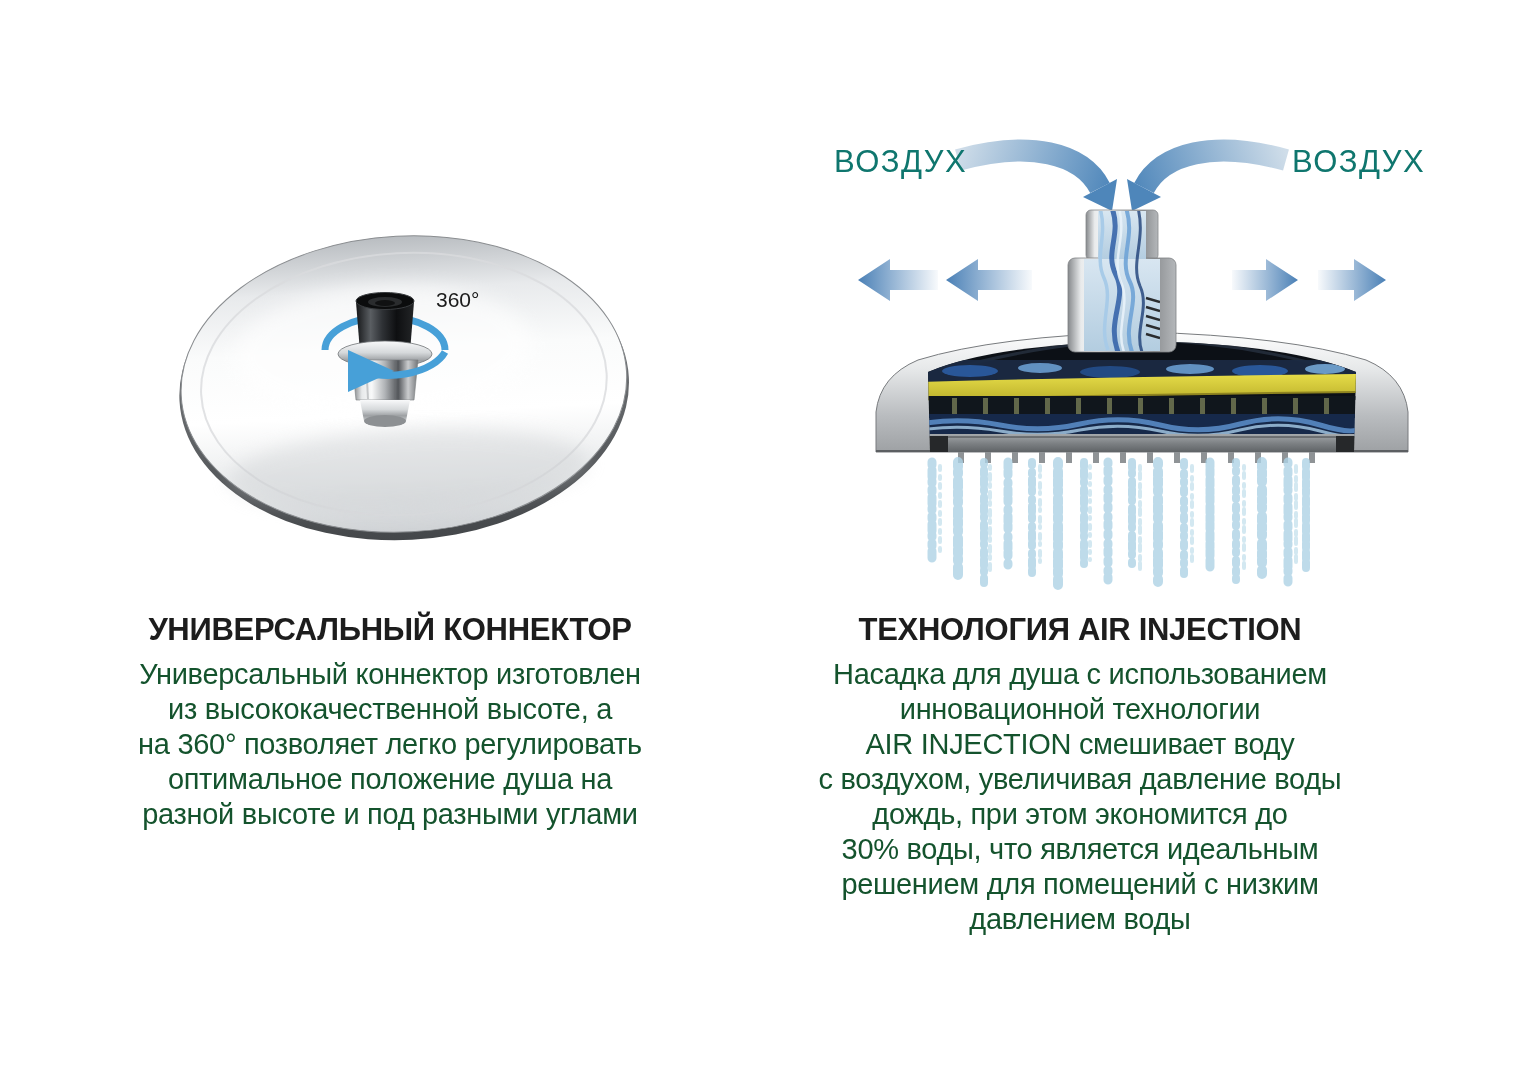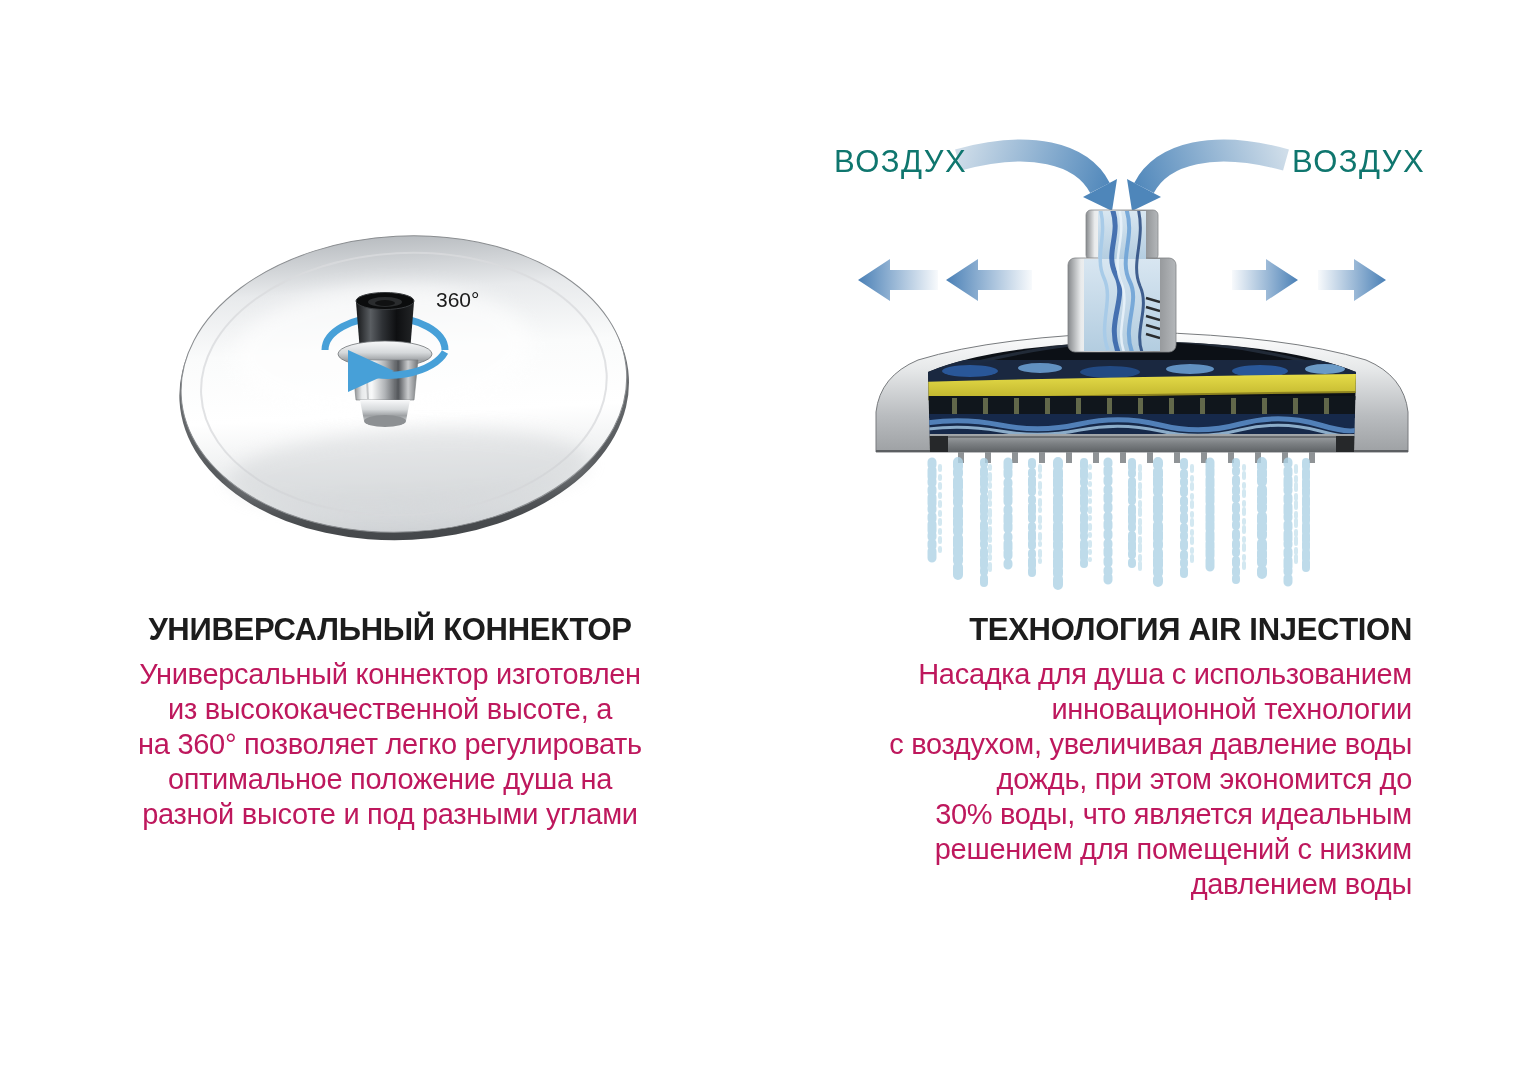--- a/index.html
+++ b/index.html
@@ -14,24 +14,24 @@
   }
   .rotation-label{
     position:absolute;left:436px;top:288px;font-size:21px;color:#1b1b1b;
     font-weight:400;white-space:nowrap;
   }
   .text-col{position:absolute;text-align:center;}
   .text-col h2{
     margin:0 0 9px 0;font-size:31px;font-weight:700;color:#1d1d1d;letter-spacing:-0.3px;
   }
   .text-col .line{
-    font-size:29px;line-height:35px;color:#be185d;letter-spacing:-0.3px;white-space:nowrap;
+    font-size:29px;line-height:35px;color:#14532d;letter-spacing:-0.3px;white-space:nowrap;
   }
   .col-left{left:100px;top:612px;width:580px;}
-  .col-right{left:812px;top:612px;width:600px;text-align:right;}
+  .col-right{left:780px;top:612px;width:600px;}
 </style>
 </head>
 <body>
 
 <div class="canvas">
 
   <svg class="illu" style="left:130px;top:215px;" width="540" height="345" viewBox="130 215 540 345">
     <defs>
       <linearGradient id="discFace" x1="0" y1="0" x2="0" y2="1">
         <stop offset="0" stop-color="#b9bdc1"></stop>
@@ -297,20 +297,21 @@
       <div class="line">оптимальное положение душа на</div>
       <div class="line">разной высоте и под разными углами</div>
     </div>
   </div>
 
   <div class="text-col col-right">
     <h2>ТЕХНОЛОГИЯ AIR INJECTION</h2>
     <div>
       <div class="line">Насадка для душа с использованием</div>
       <div class="line">инновационной технологии</div>
+      <div class="line">AIR INJECTION смешивает воду</div>
       <div class="line">с воздухом, увеличивая давление воды</div>
       <div class="line">дождь, при этом экономится до</div>
       <div class="line">30% воды, что является идеальным</div>
       <div class="line">решением для помещений с низким</div>
       <div class="line">давлением воды</div>
     </div>
   </div>
 
 </div>
 

